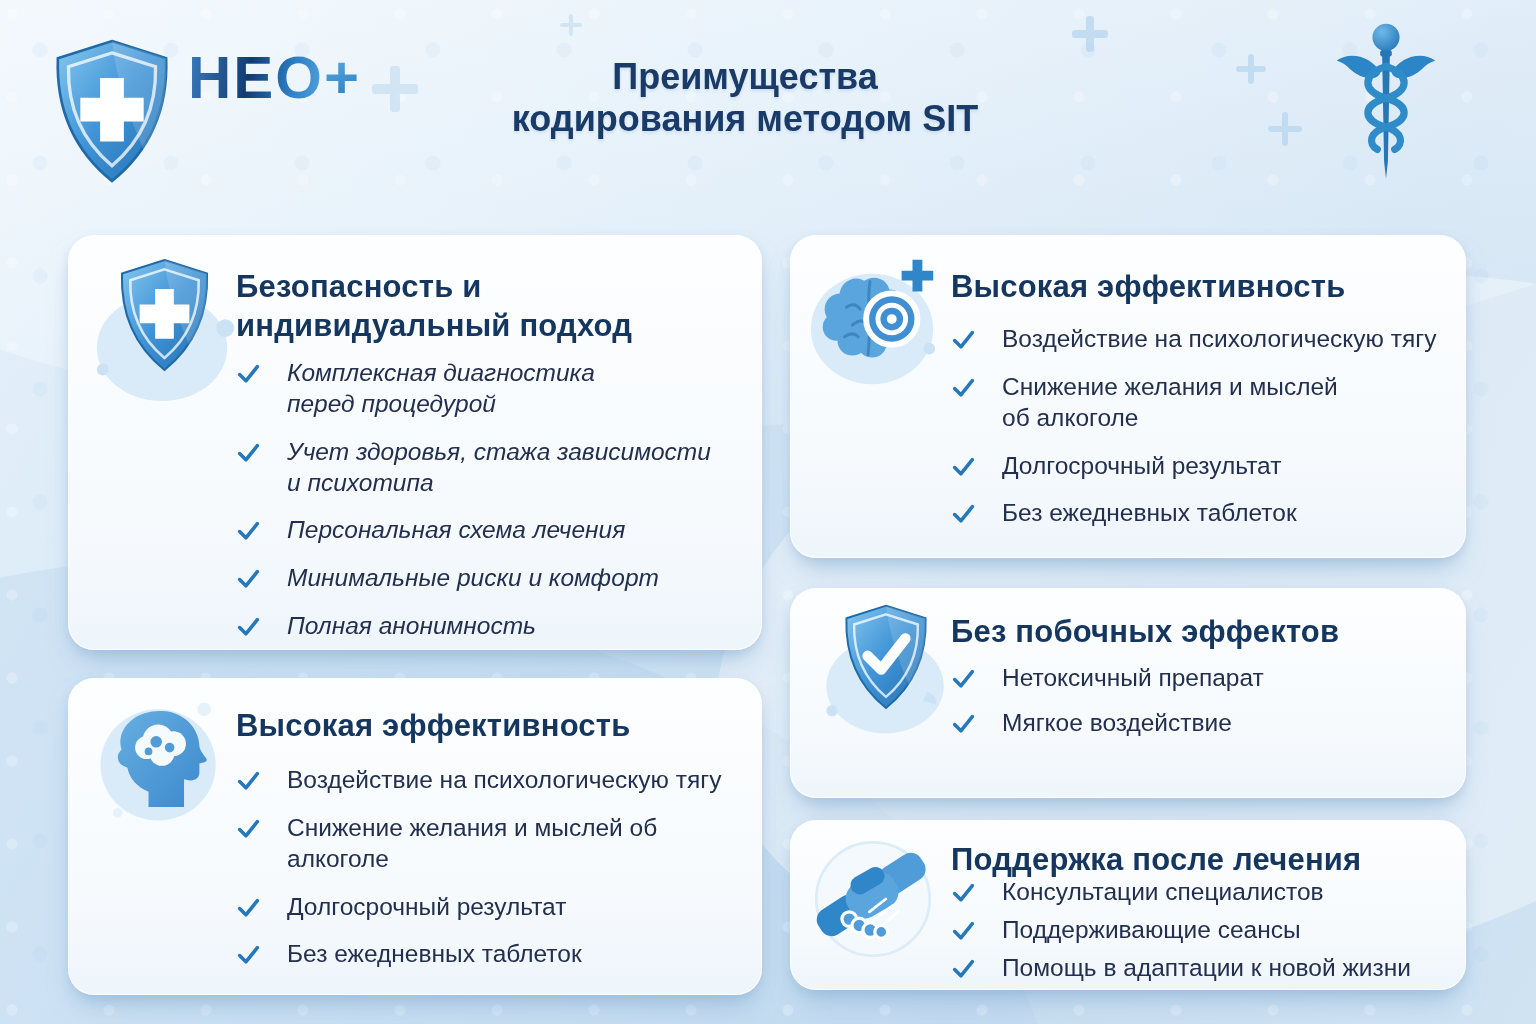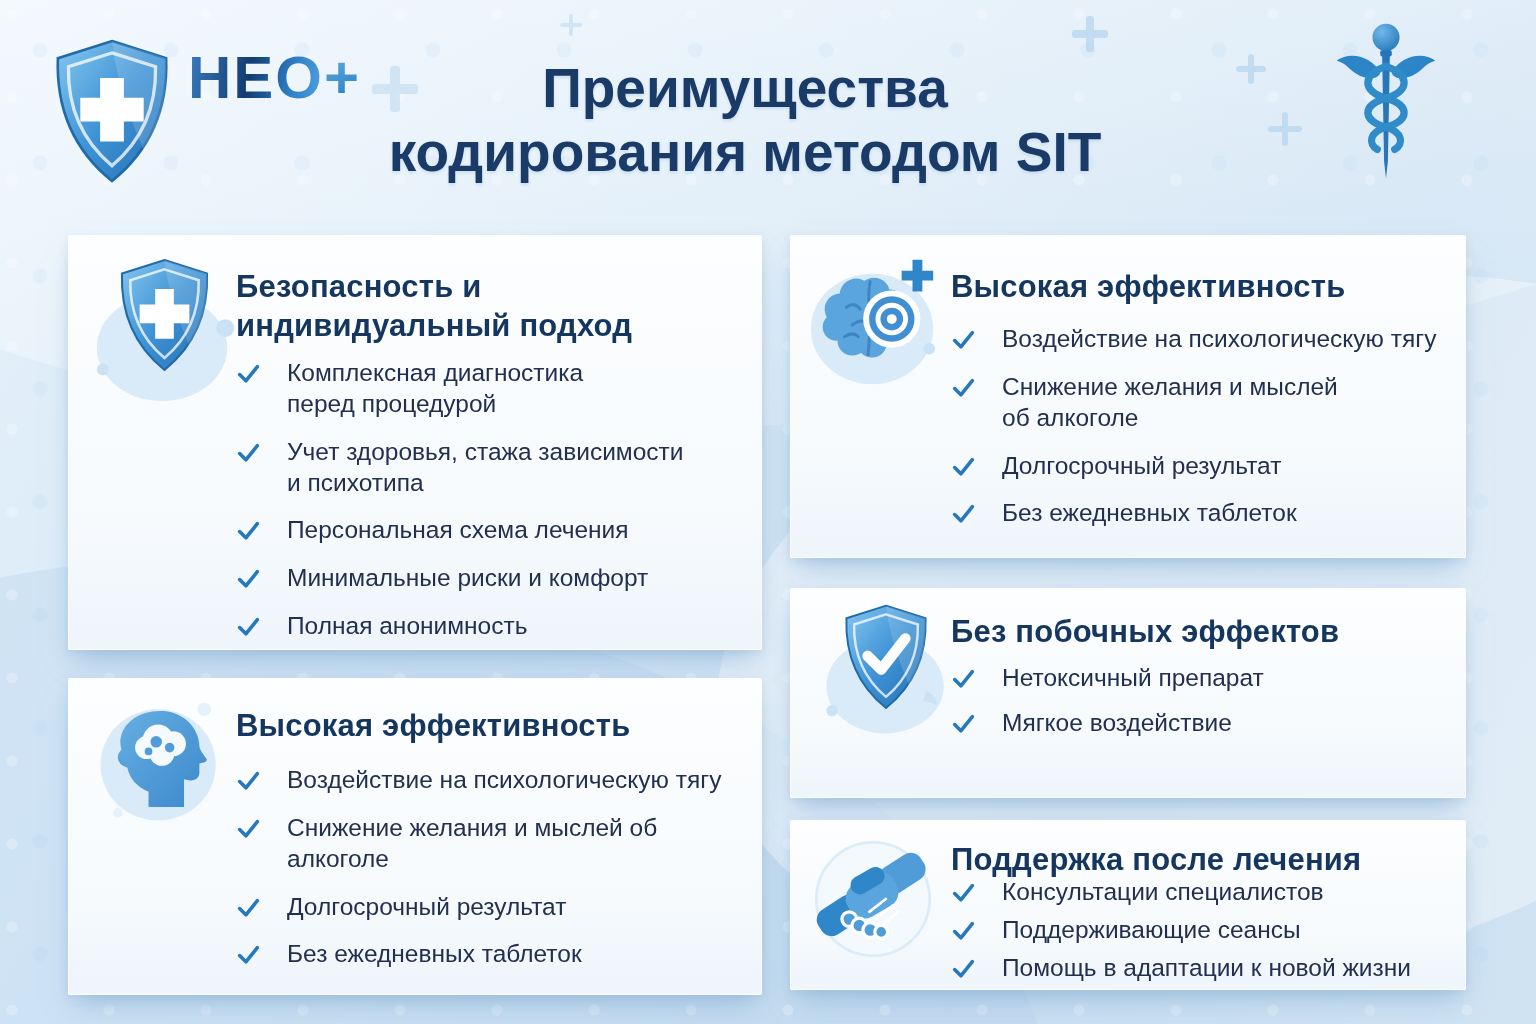--- a/index.html
+++ b/index.html
@@ -30,26 +30,26 @@
 
   
   .logo-shield { position:absolute; left:46px; top:36px; width:132px; height:154px; }
   .logo { position:absolute; left:188px; top:48px; font-size:60px; font-weight:800;
     letter-spacing:2px; line-height:1; white-space:nowrap; }
   .logo-neo { background:linear-gradient(100deg,#3a7cc0 0%,#123c70 45%,#2e7fc6 75%,#56a6e0 100%);
     -webkit-background-clip:text; background-clip:text; color:transparent; -webkit-text-fill-color:transparent; }
   .logo-plus { background:linear-gradient(160deg,#6ab5e9 0%,#2b7fc4 80%);
     -webkit-background-clip:text; background-clip:text; color:transparent; -webkit-text-fill-color:transparent; }
   .main-title { position:absolute; left:340px; top:56px; width:810px; text-align:center;
-    font-size:55px; font-weight:700; color:#1a3a68; line-height:1.17; white-space:pre-line;
+    font-size:36px; font-weight:700; color:#1a3a68; line-height:1.17; white-space:pre-line;
     text-shadow:0 2px 3px rgba(170,200,228,.45); }
   .caduceus { position:absolute; left:1332px; top:18px; width:108px; height:174px; }
 
   
-  .card { position:absolute; border-radius:2px;
+  .card { position:absolute; border-radius:26px;
     background:linear-gradient(180deg,#fdfeff 0%,#f6fafd 70%,#eef5fb 100%);
     border:1px solid rgba(255,255,255,.95);
     box-shadow:0 16px 26px -8px rgba(124,166,206,.55), 0 3px 8px rgba(140,175,210,.25); }
   .card-l1 { left:68px;  top:235px; width:694px; height:415px; }
   .card-l2 { left:68px;  top:678px; width:694px; height:317px; }
   .card-r1 { left:790px; top:235px; width:676px; height:323px; }
   .card-r2 { left:790px; top:588px; width:676px; height:210px; }
   .card-r3 { left:790px; top:820px; width:676px; height:170px;padding-left:26px; }
 
   .card-icon { position:absolute; }
@@ -62,21 +62,21 @@
   .card-title { position:absolute; left:167px; font-size:31px; font-weight:700; color:#14365f;
     line-height:1.25; white-space:pre-line; letter-spacing:.2px; }
   .card-l1 .card-title { top:32px; }
   .card-l2 .card-title { top:28px; }
   .card-r1 .card-title { top:32px; left:160px; }
   .card-r2 .card-title { top:24px; left:160px; }
   .card-r3 .card-title { top:20px; left:160px; }
 
   .bullets { position:absolute; left:167px; list-style:none; }
   .card-r1 .bullets, .card-r2 .bullets, .card-r3 .bullets { left:160px; }
-  .card-l1 .bullets { top:122px; width:480px; }
+  .card-l1 .bullets { top:122px; width:480px;font-style:italic; }
   .card-l2 .bullets { top:86px;  width:500px; }
   .card-r1 .bullets { top:88px;  width:500px; }
   .card-r2 .bullets { top:74px;  width:480px; }
   .card-r3 .bullets { top:56px;  width:490px; }
 
   .bullet { display:flex; align-items:flex-start; gap:26px; margin-bottom:17px; }
   .card-r2 .bullet { margin-bottom:14px; }
   .card-r3 .bullet { margin-bottom:7px; }
   .check { width:25px; height:25px; flex:0 0 25px; margin-top:3px; }
   .bullet-text { font-size:24.5px; line-height:1.26; color:#232f4e; white-space:pre-line; }

